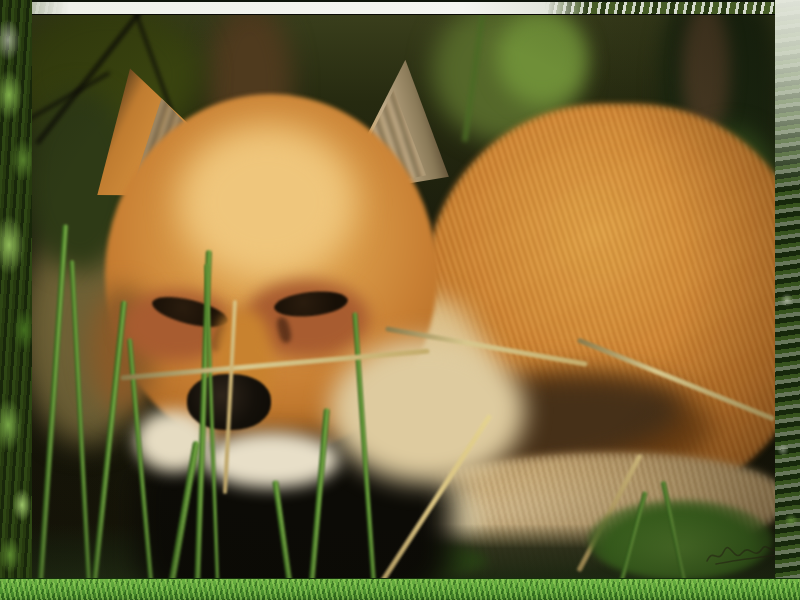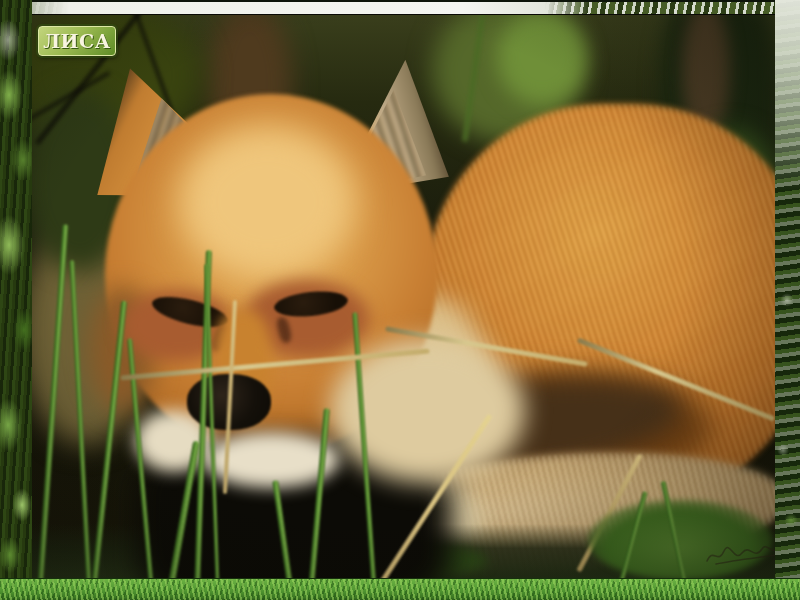--- a/index.html
+++ b/index.html
@@ -280,14 +280,13 @@
     </svg>
 
     <div class="e vignette"></div>
   </div>
 
   <div class="e frame-top"></div>
   <div class="e frame-left"></div>
   <div class="e frame-right"></div>
   <div class="e frame-bottom"></div>
 
-  <div class="e title-label">ЛИСА</div>
 </div>
 
 </body></html>

